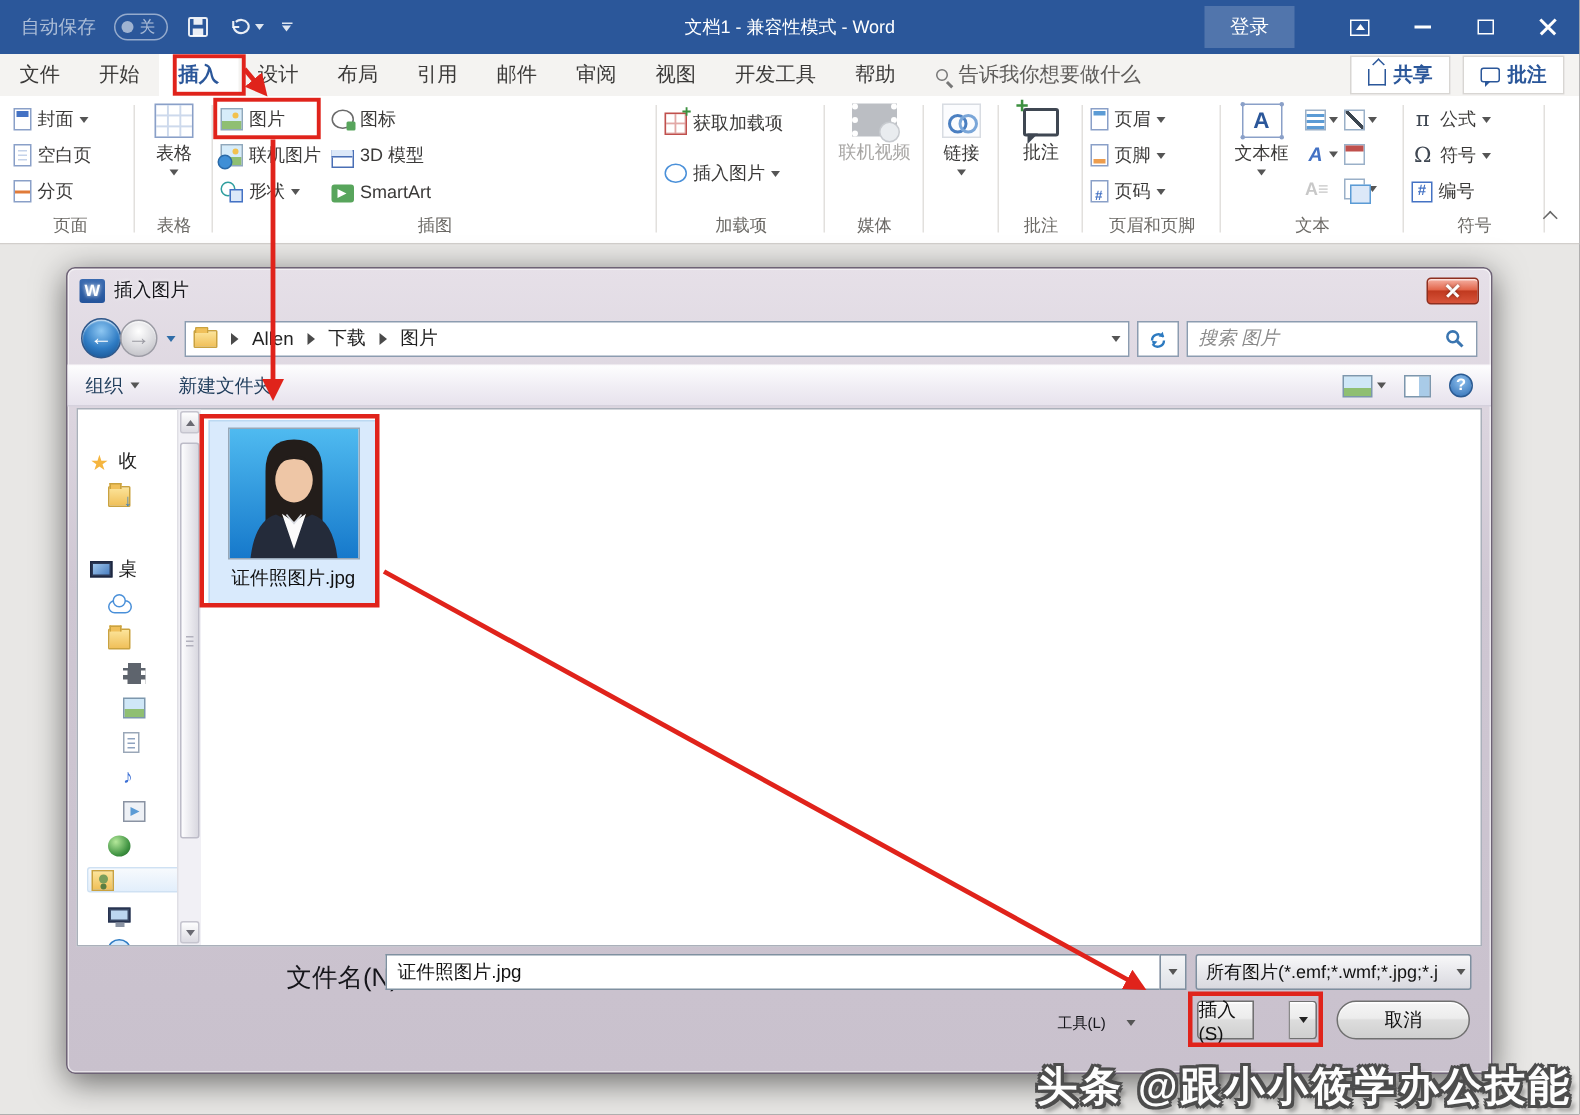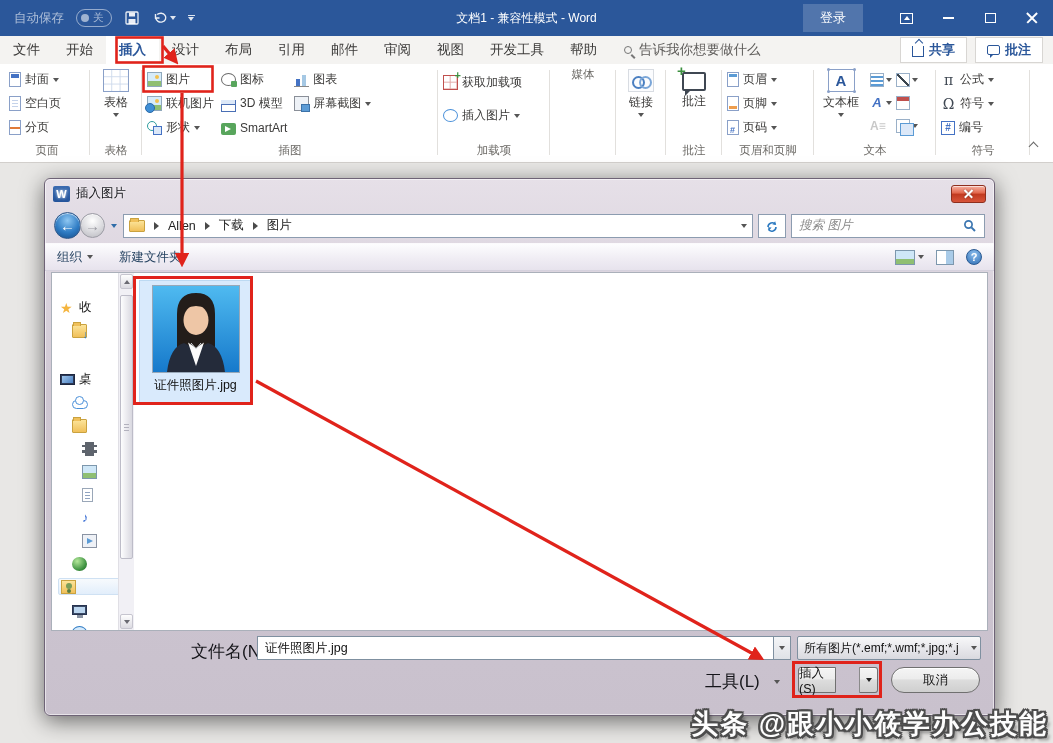--- a/index.html
+++ b/index.html
@@ -182,21 +182,21 @@
   .thumb{width:88px;height:88px;margin-top:4px;border:1px solid #98a8b8;display:block}
   .fname{font-size:12.5px;color:#101010;margin-top:4px;white-space:nowrap}
 
   .dlg-footer{position:absolute;left:0;right:0;bottom:0;height:85px}
   .flabel{position:absolute;left:146px;top:10px;font-size:17px;color:#15151a}
   .fn-combo{position:absolute;left:212px;top:6px;width:534px;height:24px;display:flex}
   .fn-input{flex:1;background:#fff;border:1px solid #7f90a0;border-right:0;font-size:12.5px;color:#111;display:flex;align-items:center;padding:0 7px}
   .cb-dd{width:18px;border:1px solid #7f90a0;background:linear-gradient(#f4f5f7,#dfe2e7);display:flex;align-items:center;justify-content:center}
   .ft-combo{position:absolute;left:752px;top:6px;width:184px;height:24px;border:1px solid #7f90a0;border-radius:2px;background:linear-gradient(#f8f8f9,#e8e8ec 50%,#d9d9df);display:flex;align-items:center;padding:0 3px 0 6px;font-size:12px;color:#111}
   .ft-text{flex:1;white-space:nowrap;overflow:hidden}
-  .tools{position:absolute;left:660px;top:39px;height:25px;display:flex;align-items:center;gap:14px;font-size:17px;color:#15151a}
+  .tools{position:absolute;left:660px;top:39px;height:25px;display:flex;align-items:center;gap:14px;font-size:10px;color:#15151a}
   .btn{position:absolute;top:37px;height:26px;border:1px solid #707070;border-radius:13px;font-size:12.5px;color:#101010;display:flex;align-items:center;justify-content:center;
        background:linear-gradient(#f5f5f5,#ececec 45%,#dddddd 50%,#cfcfcf);box-shadow:inset 0 1px 0 #fff}
   .btn-insert{left:753px;width:38px;border-radius:3px 0 0 3px}
   .btn-insdd{left:814px;width:19px;border-left:1px solid #8a8a8a;border-radius:0 3px 3px 0}
   .btn-insdd .dda{border-top-color:#222}
   .btn-cancel{left:846px;width:89px}
 
   
   .wm{position:absolute;right:5px;bottom:1px;z-index:60;font-size:27px;font-weight:bold;letter-spacing:2px;color:#fdfdfd;white-space:nowrap;
       text-shadow:2px 0 0 #4d4d4d,-2px 0 0 #4d4d4d,0 2px 0 #4d4d4d,0 -2px 0 #4d4d4d,2px 2px 0 #4d4d4d,-2px 2px 0 #4d4d4d,2px -2px 0 #4d4d4d,-2px -2px 0 #4d4d4d,4px 4px 3px rgba(0,0,0,.35)}
@@ -336,31 +336,20 @@
             </div>
           <div class="sbtn">
               <span class="ri ri-cube"></span>
               <span>3D 模型</span>
             </div>
           <div class="sbtn">
               <span class="ri ri-smart"></span>
               <span>SmartArt</span>
             </div>
         </div>
-        <div class="smallcol">
-          <div class="sbtn">
-              <span class="ri ri-chart"></span>
-              <span>图表</span>
-            </div>
-          <div class="sbtn">
-              <span class="ri ri-screen"></span>
-              <span>屏幕截图</span>
-              <span class="dda"></span>
-            </div>
-        </div>
       </div>
       <div class="grp-label">插图</div>
     </div>
 
     <div class="grp" style="width:112px">
       <div class="grp-body">
           <div class="smallcol" style="gap:14px;padding-top:8px">
         <div class="sbtn">
               <span class="ri ri-addin"></span>
               <span>获取加载项</span>
@@ -369,20 +358,26 @@
               <span class="ri ri-myaddin"></span>
               <span>插入图片</span>
               <span class="dda"></span>
             </div>
       </div>
         </div>
       <div class="grp-label">加载项</div>
     </div>
 
     <div class="grp" style="width:66px">
+      <div class="grp-body" style="justify-content:center;width:100%">
+        <div class="bigbtn dis">
+            <span class="bicon-film"></span>
+            <span>联机视频</span>
+          </div>
+      </div>
       <div class="grp-label">媒体</div>
     </div>
 
     <div class="grp" style="width:50px">
       <div class="grp-body" style="justify-content:center;width:100%">
         <div class="bigbtn">
             <span class="bicon-link"></span>
             <span>链接</span>
             <span class="dda"></span>
           </div>

